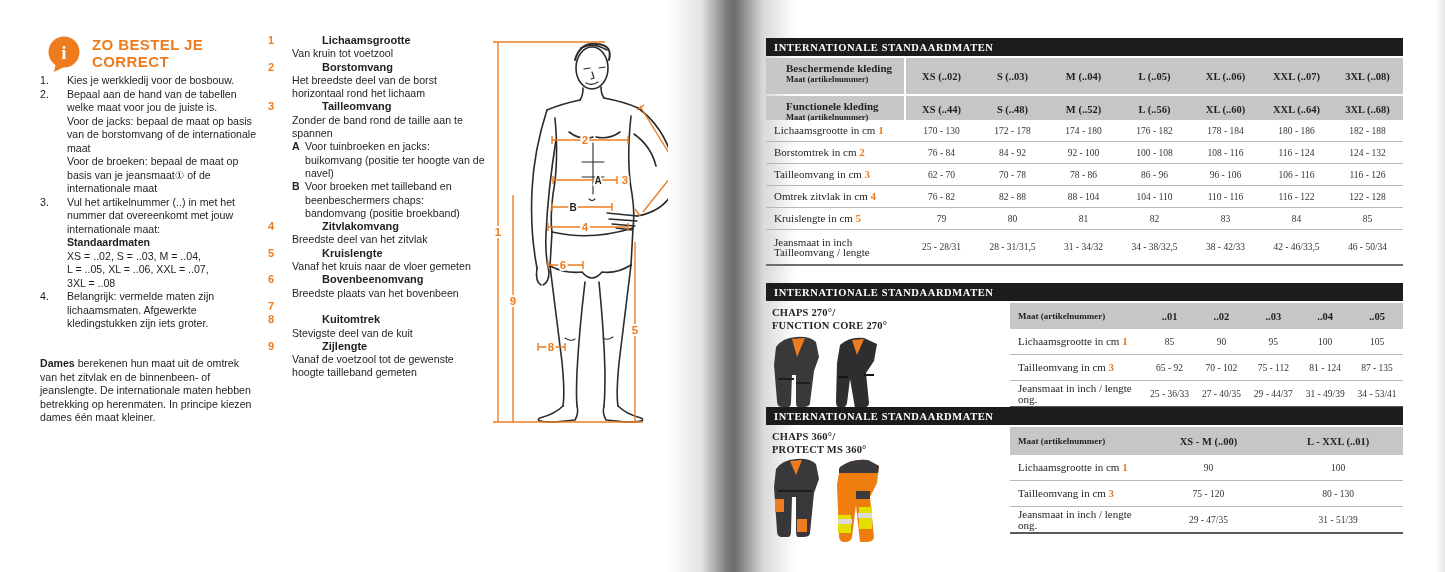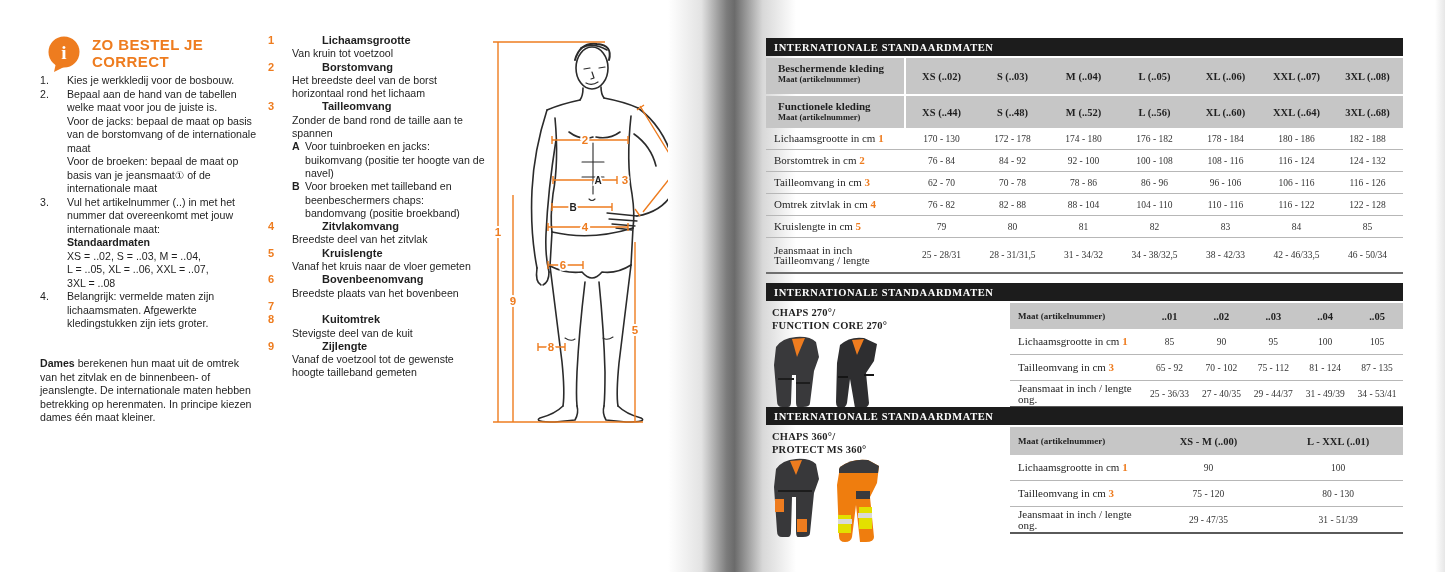--- a/index.html
+++ b/index.html
@@ -32,22 +32,22 @@
   .page-fold{position:absolute;left:668px;top:0;width:128px;height:572px;
     background:linear-gradient(90deg,#ffffff 0%,#e3e3e3 26%,#7b7b7b 46%,#6b6b6b 52%,#d8d8d8 74%,#ffffff 100%);}
   .page-edge{position:absolute;right:0;top:0;width:10px;height:572px;
     background:linear-gradient(90deg,rgba(255,255,255,0),#e7e7e7);}
   
   .tbl{position:absolute;left:766px;width:637px;box-sizing:border-box;font-family:Liberation Serif, serif;}
   .bar{height:18px;background:#1c1c1c;color:#ffffff;font-weight:bold;font-size:10.5px;
     letter-spacing:.6px;display:flex;align-items:center;padding-left:8px;box-sizing:border-box;}
   
   .ghead{display:grid;grid-template-columns:140px repeat(7,1fr);background:#c6c6c6;margin-top:2px;}
-  .ghead.h1{height:36px;} .ghead.h2{height:32px;}
-  .glabel{padding:4px 0 0 12px;border-right:2px solid #ffffff;box-sizing:border-box;}
+  .ghead.h1{height:36px;} .ghead.h2{height:24px;}
+  .glabel{padding:4px 0 0 20px;border-right:2px solid #ffffff;box-sizing:border-box;}
   .glabel .gl1{font-weight:bold;font-size:11px;line-height:12px;}
   .glabel .gl2{font-weight:bold;font-size:8.5px;line-height:10px;}
   .gcol{display:flex;align-items:center;justify-content:center;font-weight:bold;font-size:10.5px;}
   .drow{display:grid;grid-template-columns:140px repeat(7,1fr);height:21px;align-items:center;border-top:1px solid #b7b7b7;}
   .drow:first-of-type{border-top:none;}
   .drow.tall{height:34px;}
   .rlabel{padding-left:8px;font-size:11px;line-height:10.5px;color:#1f1f1f;}
   .rlabel .ref{color:#ee7c1f;font-weight:bold;}
   .dval{text-align:center;font-size:9.5px;color:#333333;}
   .t1-bottom{border-bottom:2px solid #6f6f6f;}

